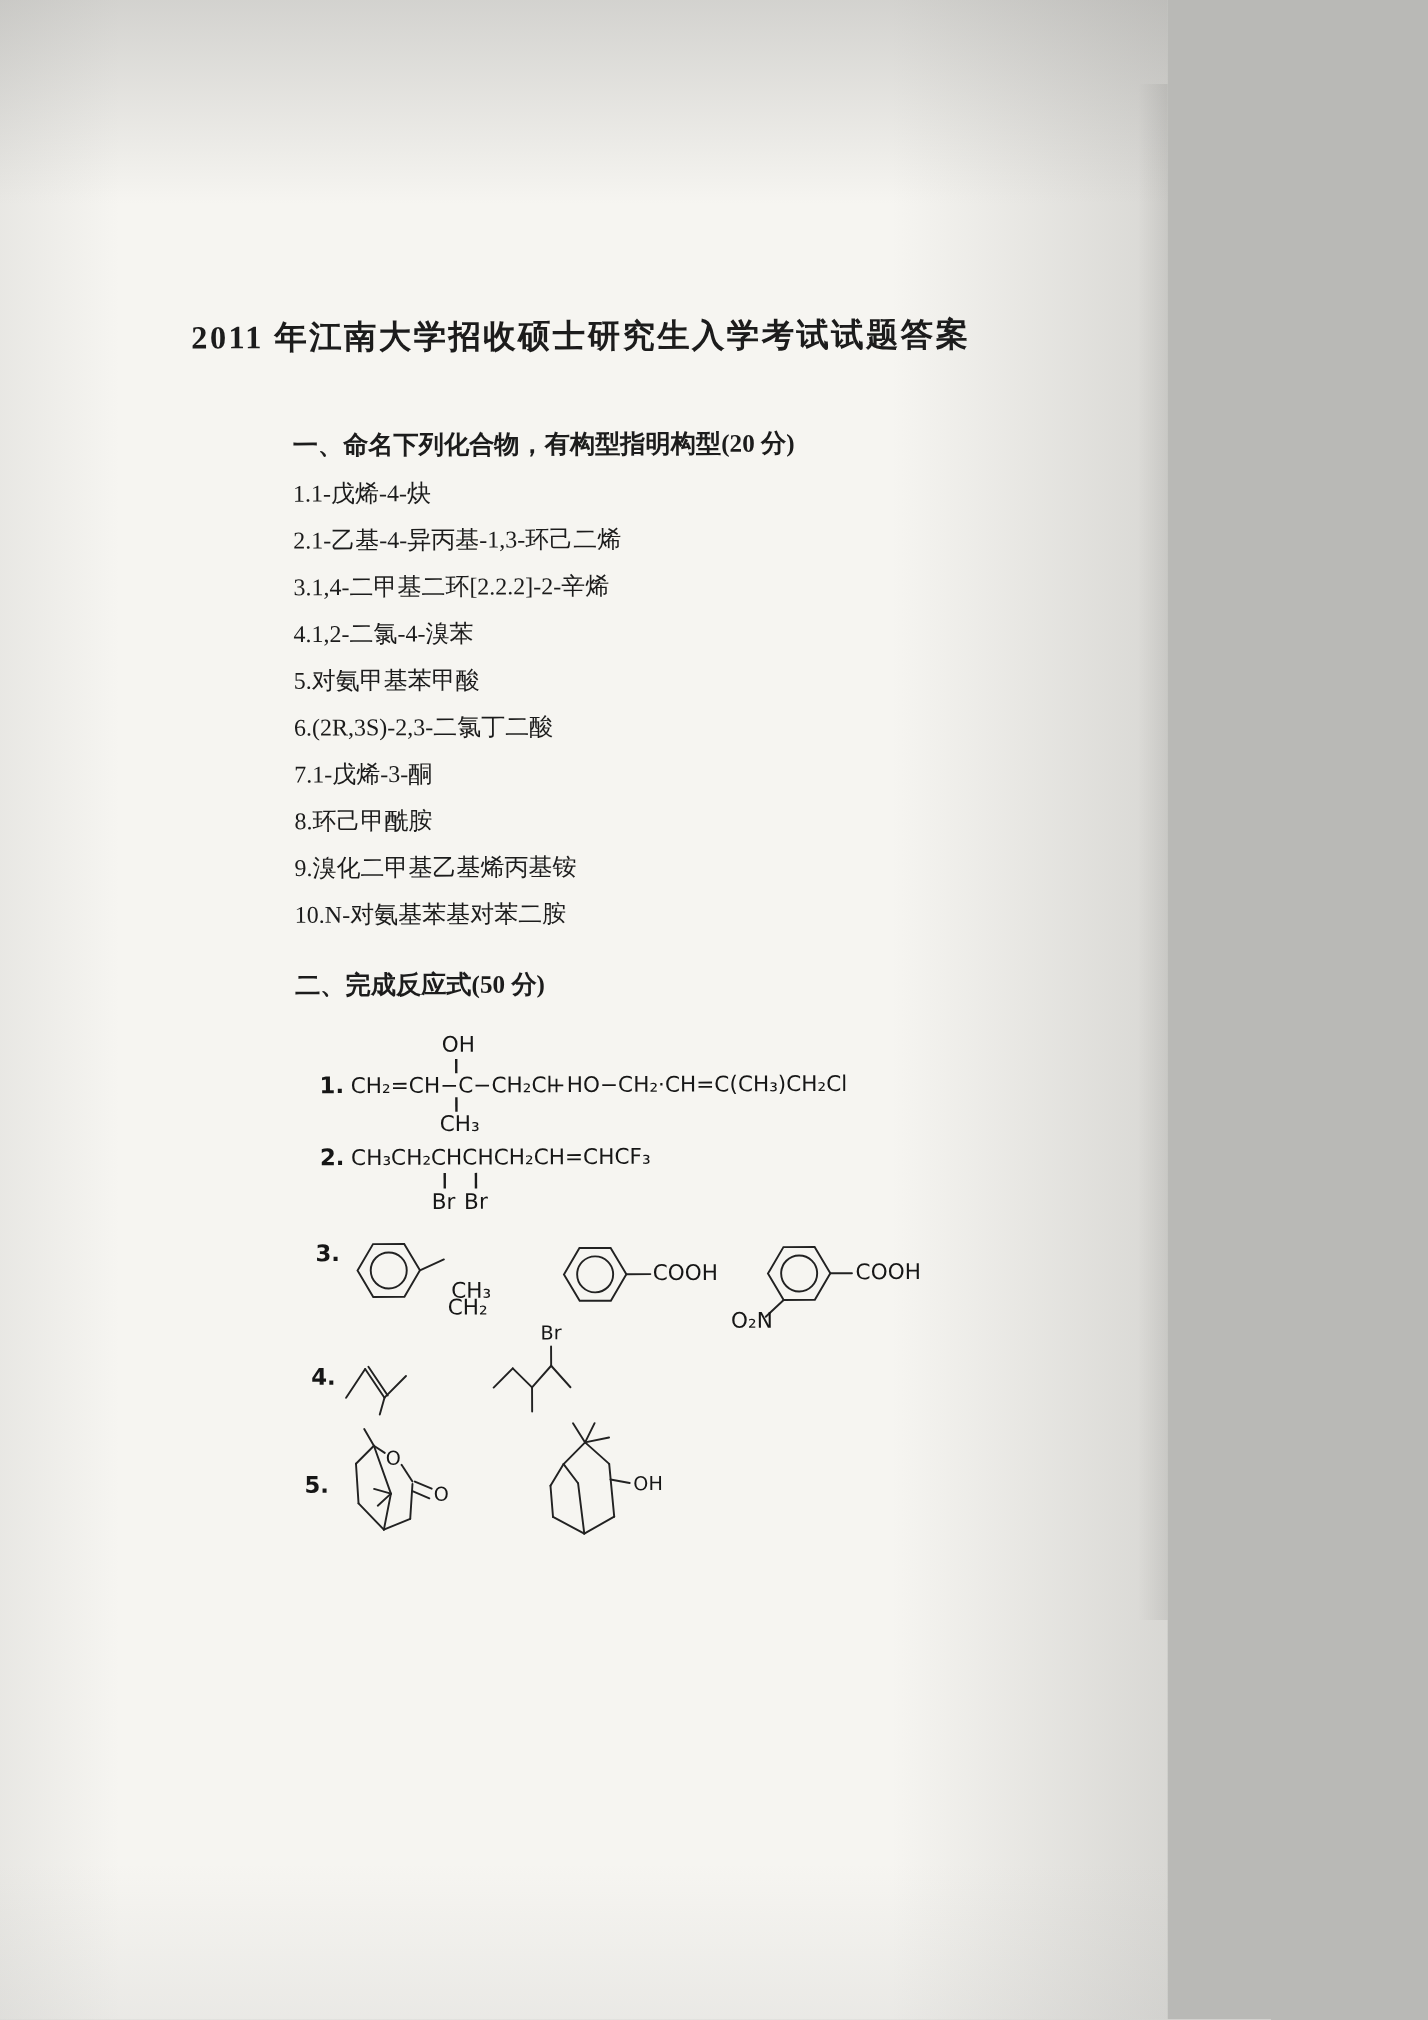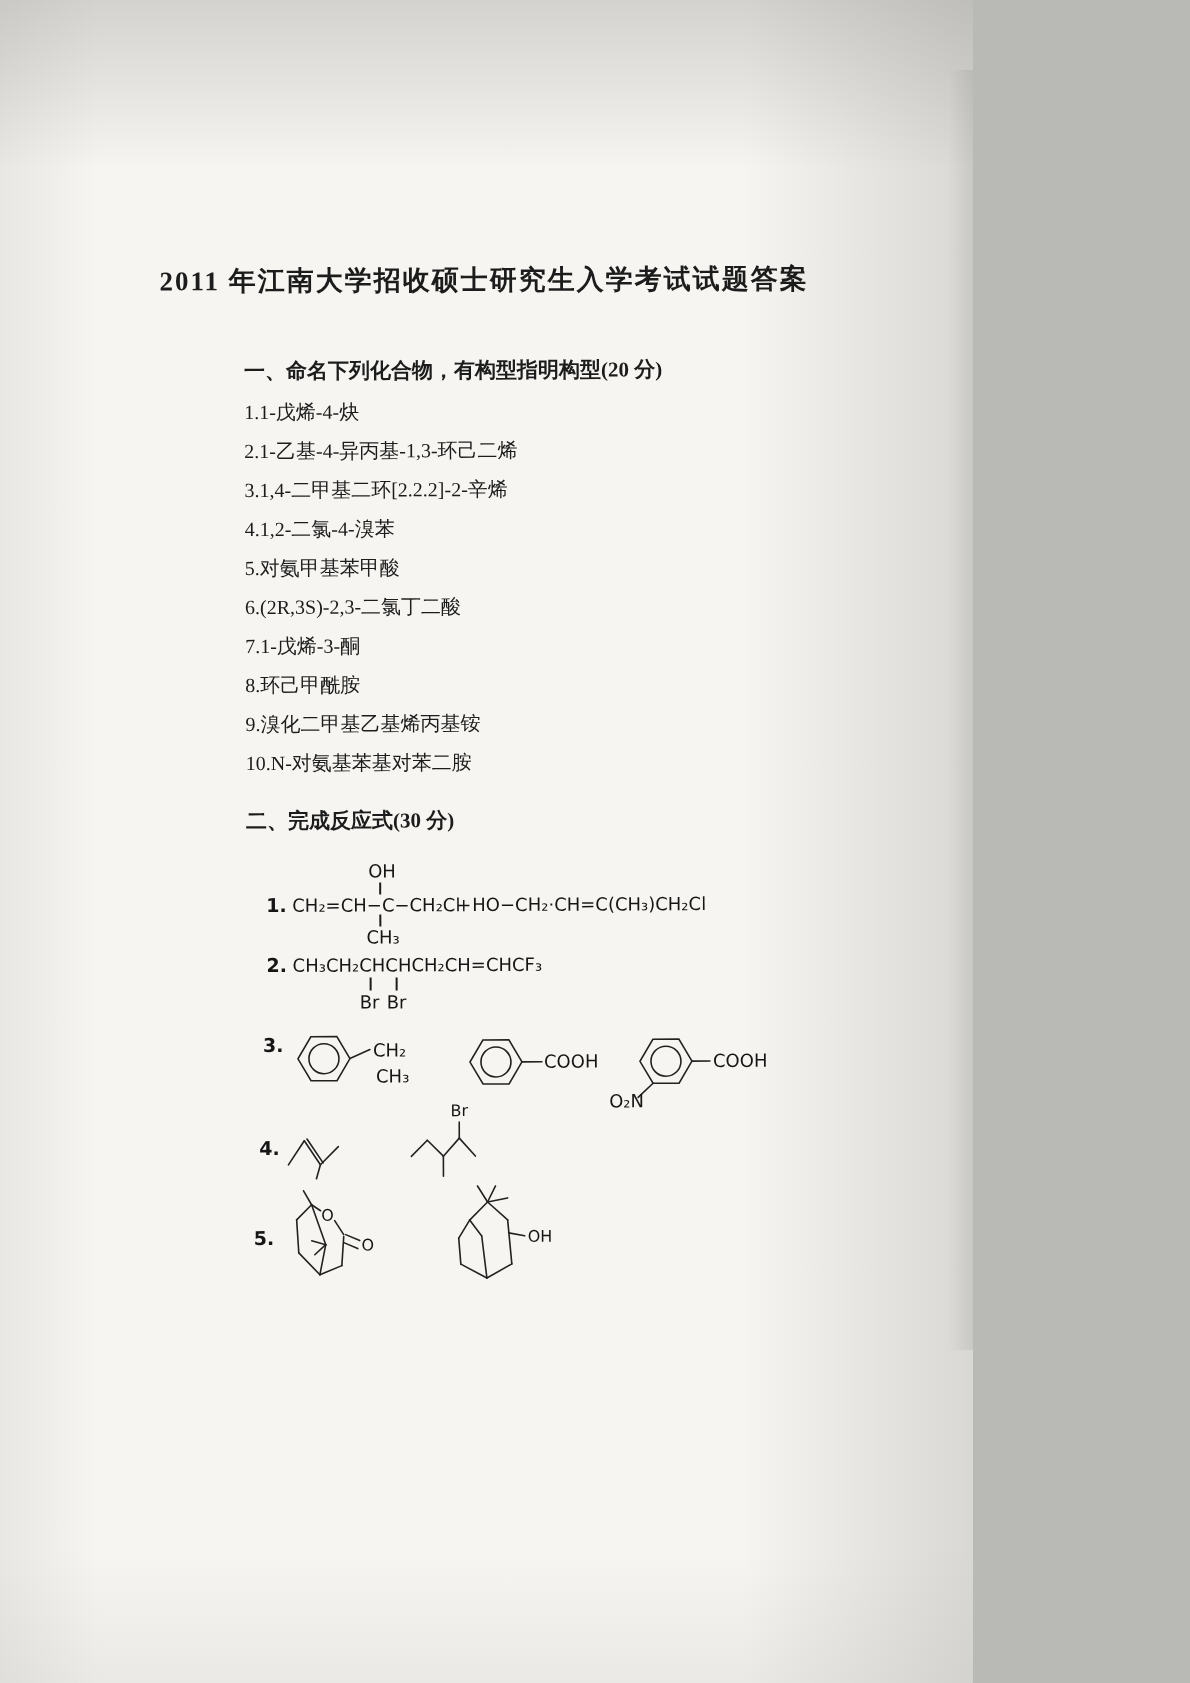--- a/index.html
+++ b/index.html
@@ -60,21 +60,21 @@
       <div class="item">3.1,4-二甲基二环[2.2.2]-2-辛烯</div>
       <div class="item">4.1,2-二氯-4-溴苯</div>
       <div class="item">5.对氨甲基苯甲酸</div>
       <div class="item">6.(2R,3S)-2,3-二氯丁二酸</div>
       <div class="item">7.1-戊烯-3-酮</div>
       <div class="item">8.环己甲酰胺</div>
       <div class="item">9.溴化二甲基乙基烯丙基铵</div>
       <div class="item">10.N-对氨基苯基对苯二胺</div>
     </div>
 
-    <div class="heading" style="top:806px">二、完成反应式(30 分)</div>
+    <div class="heading" style="top:806px">二、完成反应式(50 分)</div>
 
     <span class="f num" style="left:266px;top:893px">1.</span>
     <span class="f" style="left:368px;top:860px">OH</span>
     <div class="vbond" style="left:379px;top:882px;height:12px"></div>
     <span class="f" style="left:292px;top:894px">CH₂=CH−C−CH₂Cl</span>
     <div class="vbond" style="left:379px;top:914px;height:12px"></div>
     <span class="f" style="left:366px;top:926px">CH₃</span>
     <span class="f" style="left:456px;top:894px">+</span>
     <span class="f" style="left:472px;top:894px">HO−CH₂·CH=C(CH₃)CH₂Cl</span>
 
@@ -85,21 +85,21 @@
     <span class="f" style="left:359px;top:991px">Br</span>
     <span class="f" style="left:386px;top:991px">Br</span>
 
     <span class="f num" style="left:262px;top:1033px">3.</span>
 
     <svg style="left:291px;top:1022px" width="82" height="72">
       <polygon points="58,36 45,14 19,14 6,36 19,58 45,58"></polygon>
       <circle cx="32" cy="36" r="15"></circle>
       <line x1="58" y1="36" x2="78" y2="27"></line>
     </svg>
-    <span class="f" style="left:372px;top:1039px">CH₂</span>
+    <span class="f" style="left:372px;top:1079px">CH₂</span>
     <span class="f" style="left:375px;top:1065px">CH₃</span>
 
     <svg style="left:463px;top:1026px" width="82" height="72">
       <polygon points="58,36 45,14 19,14 6,36 19,58 45,58"></polygon>
       <circle cx="32" cy="36" r="15"></circle>
       <line x1="58" y1="36" x2="78" y2="36"></line>
     </svg>
     <span class="f" style="left:543px;top:1051px">COOH</span>
 
     <svg style="left:621px;top:1026px" width="92" height="78">

